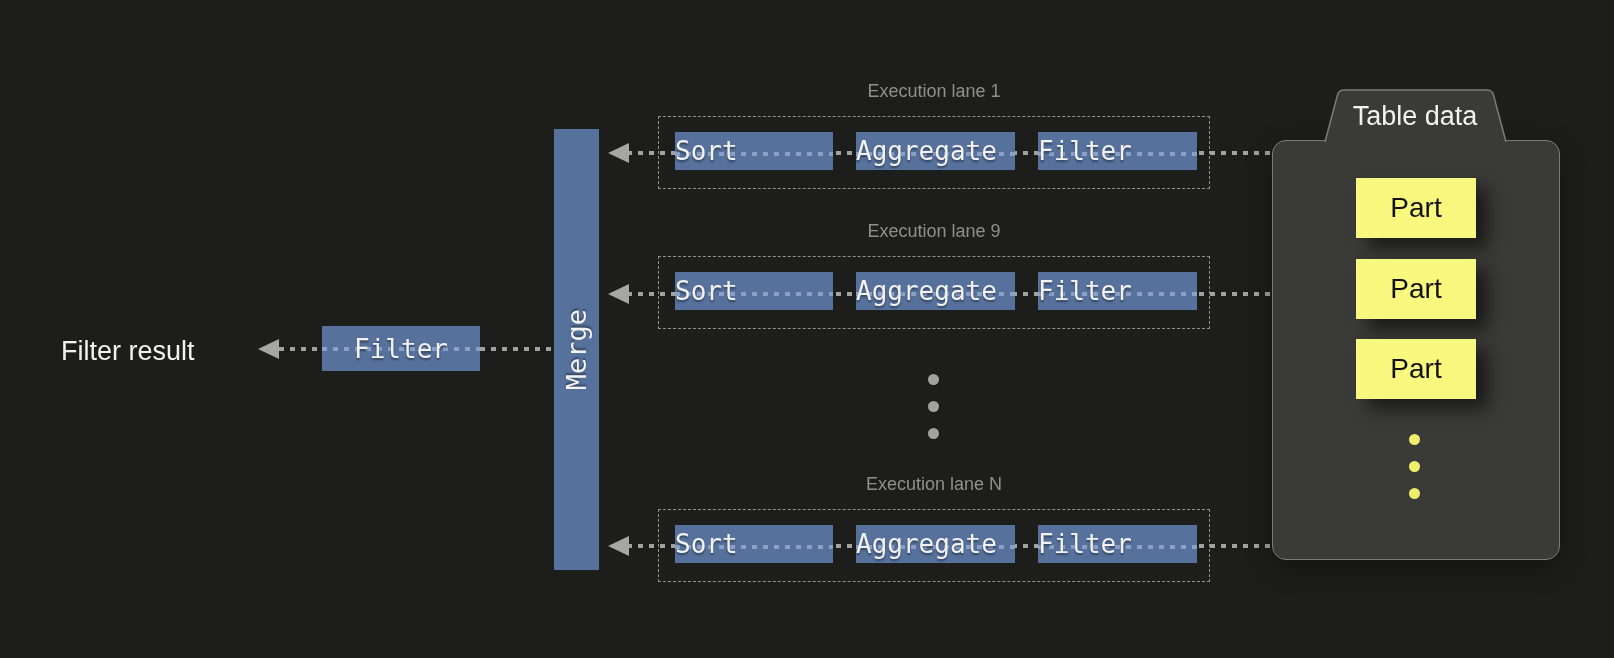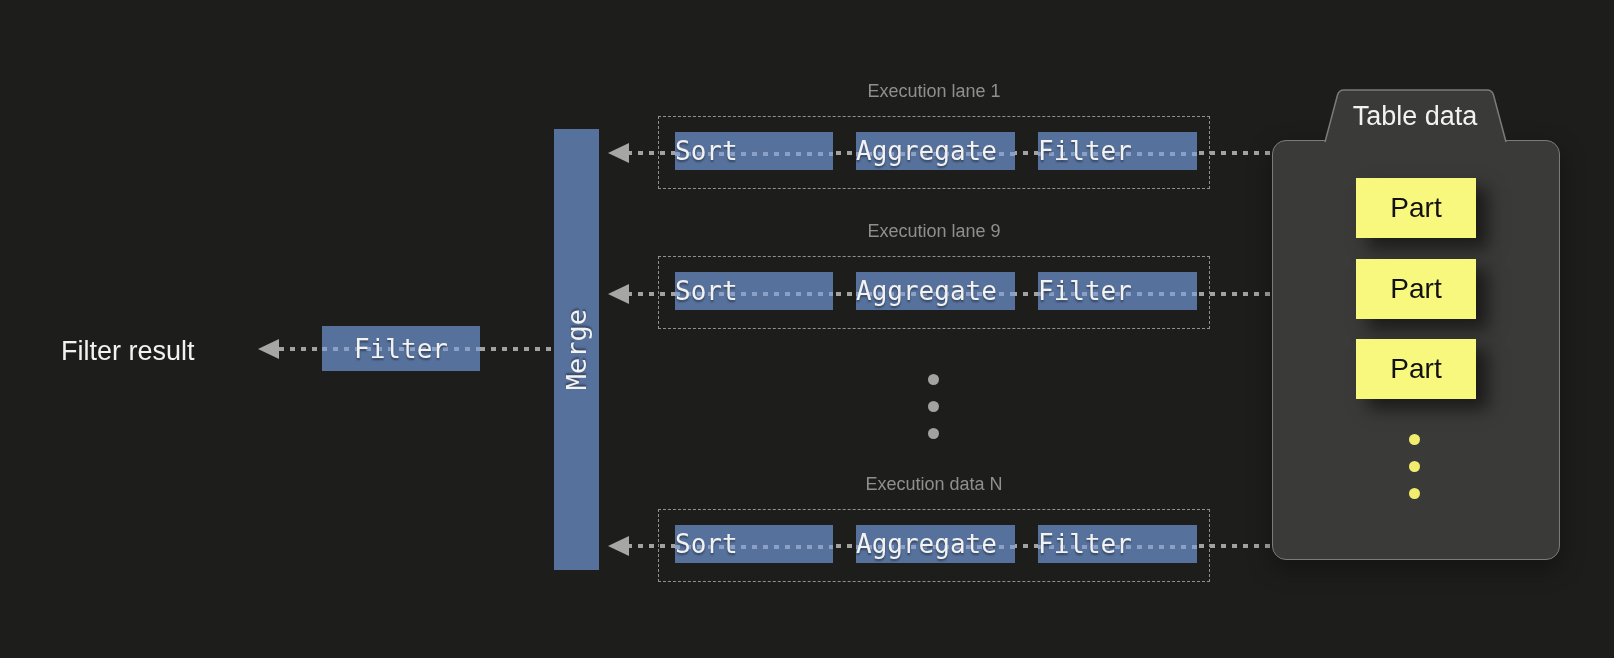--- a/index.html
+++ b/index.html
@@ -167,21 +167,21 @@
       <span class="oplabel">Filter</span>
     </div>
   </div>
 
   <div class="vdots gray" style="left:928px;top:374px;">
     <i></i>
       <i></i>
       <i></i>
   </div>
 
-  <div class="lane-label" style="top:474px;">Execution data N</div>
+  <div class="lane-label" style="top:474px;">Execution lane N</div>
   <div class="dotline lane-arrow-line" style="left:627px;top:544px;width:645px;"></div>
   <div class="arrowhead" style="left:608px;top:536px;"></div>
   <div class="lane" style="top:509px;">
     <div class="opbox" style="left:16px;width:158px;">
       <div class="dotline blue"></div>
       <span class="oplabel">Sort</span>
     </div>
     <div class="opbox" style="left:197px;width:159px;">
       <div class="dotline blue"></div>
       <span class="oplabel">Aggregate</span>

